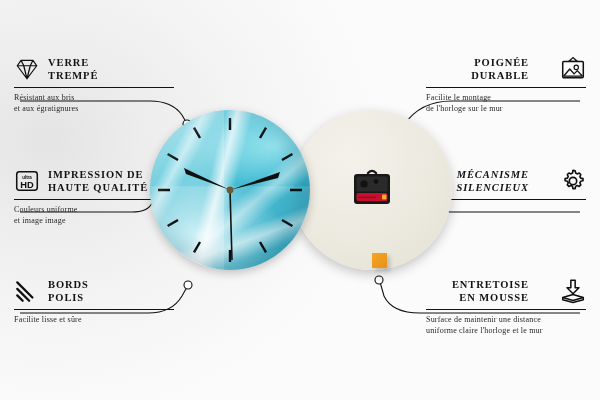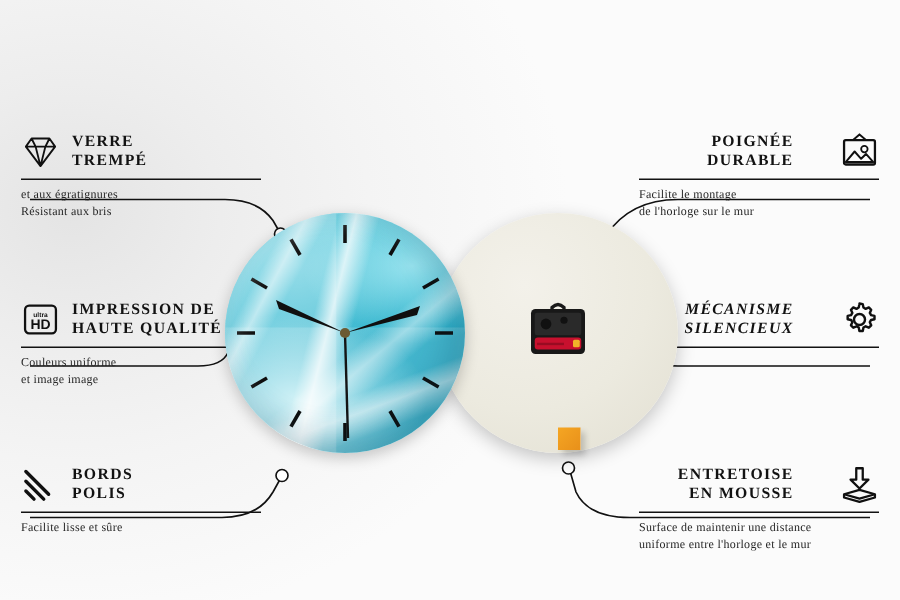--- a/index.html
+++ b/index.html
@@ -4,21 +4,21 @@
 <style>
   * { margin:0; padding:0; box-sizing:border-box; }
   html,body { width:600px; height:400px; overflow:hidden; }
   body {
     font-family:"Liberation Serif", serif;
     background:
       radial-gradient(ellipse 55% 70% at 8% 35%, #e4e4e4 0%, #ededed 30%, #f4f4f4 60%, #fbfbfb 100%),
       linear-gradient(135deg,#f2f2f2 0%,#fafafa 45%,#ffffff 100%);
     position:relative;
   }
-  #stage { position:absolute; inset:0;margin-top:32px; }
+  #stage { position:absolute; inset:0; }
 
   
   svg.layer { position:absolute; inset:0; width:600px; height:400px; overflow:visible; }
   svg.layer.lines { pointer-events:none; }
 
   
   .feat { position:absolute; width:160px; }
   .feat .head { display:flex; align-items:center; gap:8px; }
   .feat.right .head { flex-direction:row-reverse;gap:31px; }
   .feat .titles {
@@ -165,22 +165,22 @@
       <svg class="ico" viewBox="0 0 24 24">
         <path d="M3 9 L12 21 L21 9 Z M3 9 L6.5 4 H17.5 L21 9 Z M6.5 4 L9 9 L12 21 L15 9 L17.5 4 M3 9 H21" fill="none" stroke="#101010" stroke-width="1.15" stroke-linejoin="round"></path>
       </svg>
       <div class="titles">
         <div>VERRE</div>
         <div>TREMPÉ</div>
       </div>
     </div>
     <div class="rule"></div>
     <div class="desc">
+      <div>Résistant aux bris</div>
       <div>et aux égratignures</div>
-      <div>Résistant aux bris</div>
     </div>
   </div>
 
   <div class="feat left" id="f-impression">
     <div class="head">
       <svg class="ico" viewBox="0 0 24 24">
         <rect x="2.5" y="3.5" width="19" height="17" rx="2.5" fill="none" stroke="#101010" stroke-width="1.4"></rect>
         <text x="12" y="10.4" text-anchor="middle" font-family="Liberation Sans, sans-serif" font-size="4.1" font-weight="700" fill="#101010">ultra</text>
         <text x="12" y="18" text-anchor="middle" font-family="Liberation Sans, sans-serif" font-size="8.6" font-weight="700" fill="#101010">HD</text>
       </svg>
@@ -259,17 +259,17 @@
         <path d="M2.5 18 V20 L12 22.7 L21.5 20 V18" fill="none" stroke="#101010" stroke-width="1.4" stroke-linejoin="round"></path>
       </svg>
       <div class="titles">
         <div>ENTRETOISE</div>
         <div>EN MOUSSE</div>
       </div>
     </div>
     <div class="rule"></div>
     <div class="desc">
       <div>Surface de maintenir une distance</div>
-      <div>uniforme entre l'horloge et le mur</div>
+      <div>uniforme claire l'horloge et le mur</div>
     </div>
   </div>
 
 </div>
 
 </body></html>

